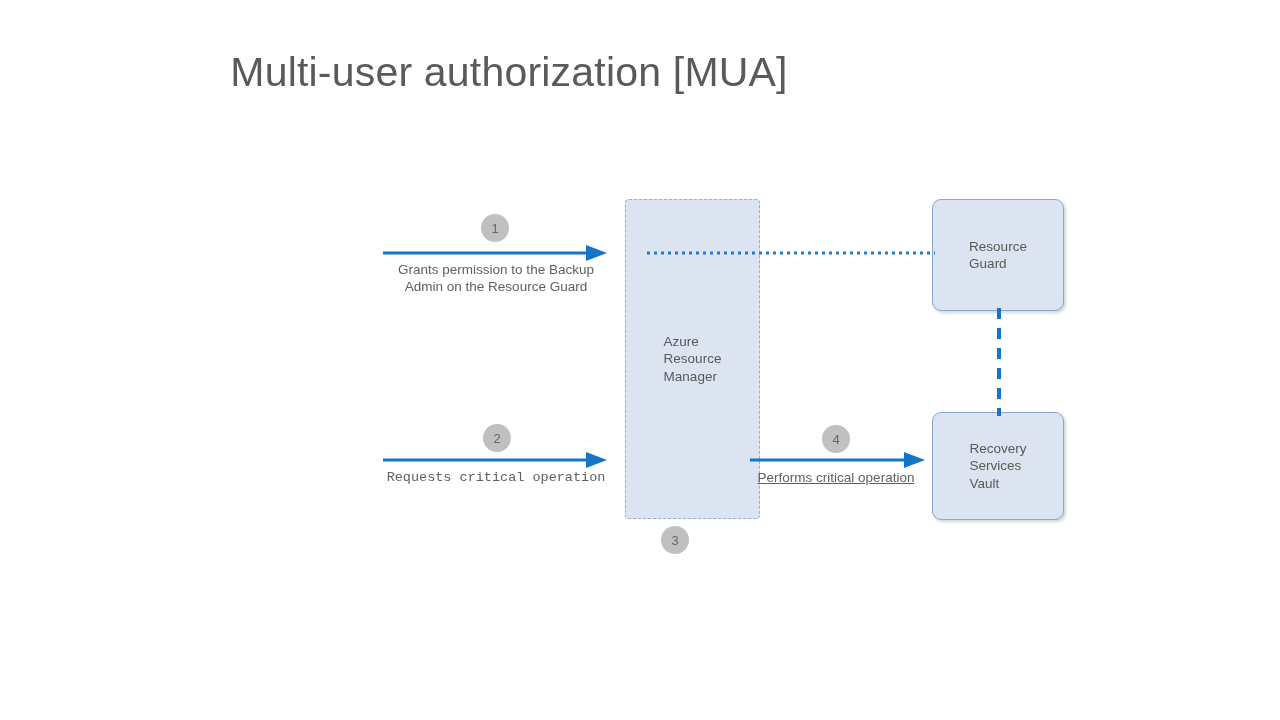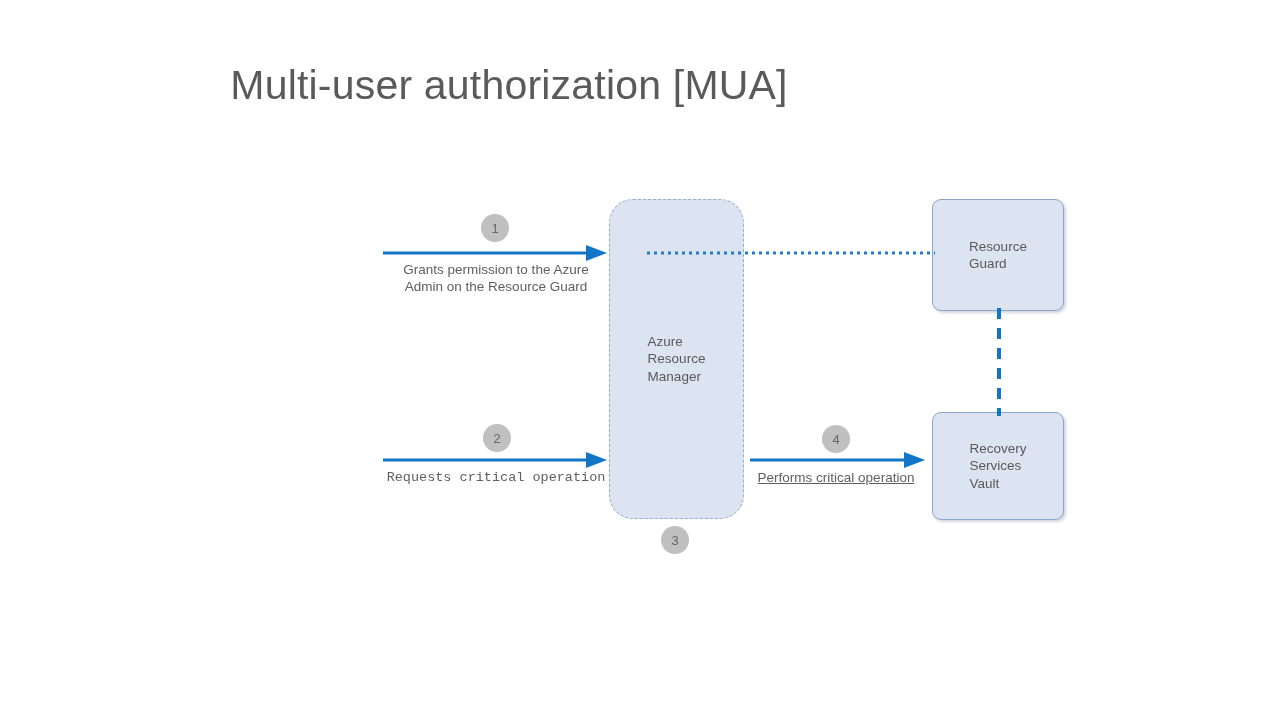--- a/index.html
+++ b/index.html
@@ -30,21 +30,20 @@
     position: absolute;
     left: 0;
     top: 48px;
     width: 1018px;
     text-align: center;
     font-size: 41px;
     font-weight: 400;
     letter-spacing: 0.2px;
     color: #5a5a5a;
     line-height: 1.2;
-    margin-top: 13px;
   }
 
   
   .actor {
     position: absolute;
   }
   .avatar {
     width: 76px;
     height: 76px;
     border-radius: 50%;
@@ -78,21 +77,22 @@
     justify-content: center;
     text-align: left;
     font-size: 13.5px;
     line-height: 17.5px;
     color: #595959;
     box-sizing: border-box;
   }
   .node-box.dashed {
     border: 1px dashed #93aed0;
     box-shadow: none;
-    border-radius: 24px;
+    border-radius: 4px;
+    margin-left: 16px;
   }
   .node-box .node-label {
     white-space: pre-line;
   }
 
   
   .connector {
     position: absolute;
   }
 
@@ -164,21 +164,21 @@
   </svg>
 
   <svg class="connector" style="left:750px; top:447px;" width="180" height="26">
     <line x1="0" y1="13" x2="156" y2="13" stroke="#1275c8" stroke-width="3"></line>
     <polygon points="154,5 175,13 154,21" fill="#1275c8"></polygon>
   </svg>
 
   <div class="step-badge" style="left:481px; top:214px;">
     <span>1</span>
   </div>
-  <div class="step-caption" style="left:365px; top:261px; width:262px;">Grants permission to the Azure
+  <div class="step-caption" style="left:365px; top:261px; width:262px;">Grants permission to the Backup
 Admin on the Resource Guard</div>
 
   <div class="step-badge" style="left:483px; top:424px;">
     <span>2</span>
   </div>
   <div class="step-caption" style="left:376px; top:469px; width:240px;font-family:Liberation Mono, monospace;">Requests critical operation</div>
 
   <div class="step-badge" style="left:661px; top:526px;">
     <span>3</span>
   </div>

